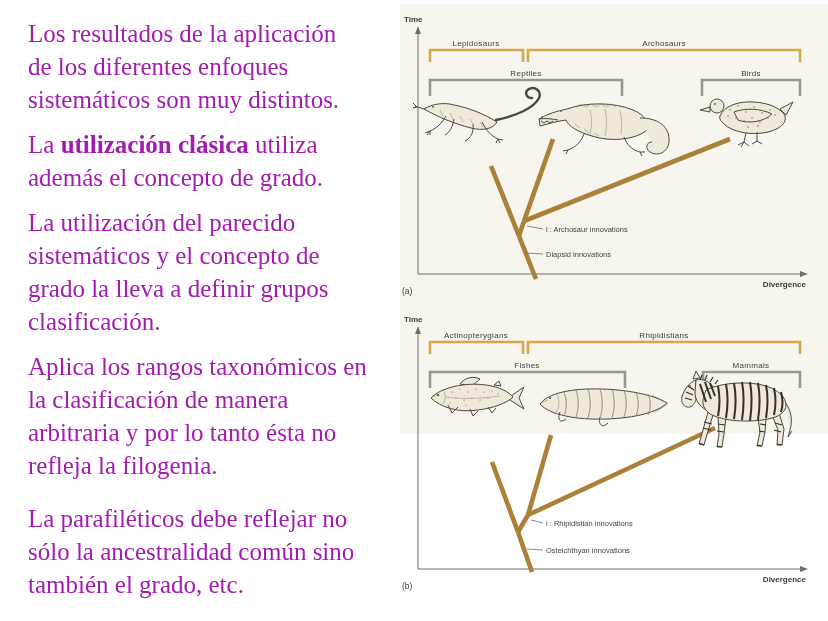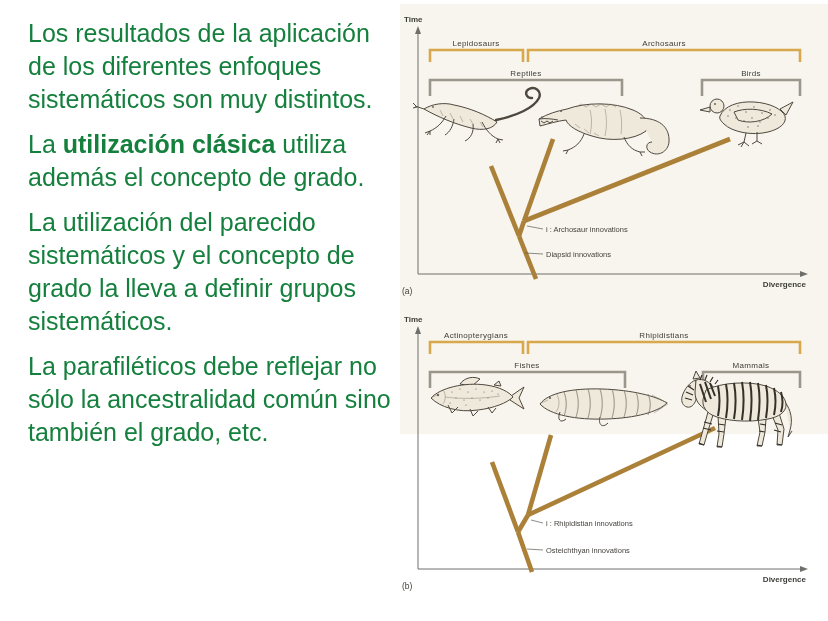--- a/index.html
+++ b/index.html
@@ -2,21 +2,21 @@
 <html><head>
 <meta charset="utf-8">
 <style>
   html,body{margin:0;padding:0;}
   body{width:828px;height:621px;background:#ffffff;position:relative;overflow:hidden;
        font-family:"Liberation Sans",sans-serif;}
   .slide{position:absolute;left:0;top:0;width:828px;height:621px;background:#ffffff;}
 
   
   .textcol{position:absolute;left:28px;top:17px;width:402px;
-           font-family:Liberation Sans, sans-serif;font-size:25px;line-height:33px;color:#15803d;}
+           font-family:Liberation Serif, serif;font-size:25px;line-height:33px;color:#a21caf;}
   .para{margin:0 0 12px 0;}
   .para.gap{margin-bottom:20px;}
   .b{font-weight:bold;}
 
   
   .figcol{position:absolute;left:400px;top:4px;width:428px;height:430px;background:#f8f5ee;}
   svg{position:absolute;left:0;display:block;}
   #fig-a{top:2px;}
   #fig-b{top:300px;}
 
@@ -52,21 +52,27 @@
       <div>sistemáticos son muy distintos.</div>
     </div>
     <div class="para">
       <div><span>La </span><span class="b">utilización clásica</span><span> utiliza</span></div>
       <div>además el concepto de grado.</div>
     </div>
     <div class="para">
       <div>La utilización del parecido</div>
       <div>sistemáticos y el concepto de</div>
       <div>grado la lleva a definir grupos</div>
-      <div>sistemáticos.</div>
+      <div>clasificación.</div>
+    </div>
+    <div class="para gap">
+      <div>Aplica los rangos taxonómicos en</div>
+      <div>la clasificación de manera</div>
+      <div>arbitraria y por lo tanto ésta no</div>
+      <div>refleja la filogenia.</div>
     </div>
     <div class="para">
       <div>La parafiléticos debe reflejar no</div>
       <div>sólo la ancestralidad común sino</div>
       <div>también el grado, etc.</div>
     </div>
   </div>
 
   <div class="figcol">
 

